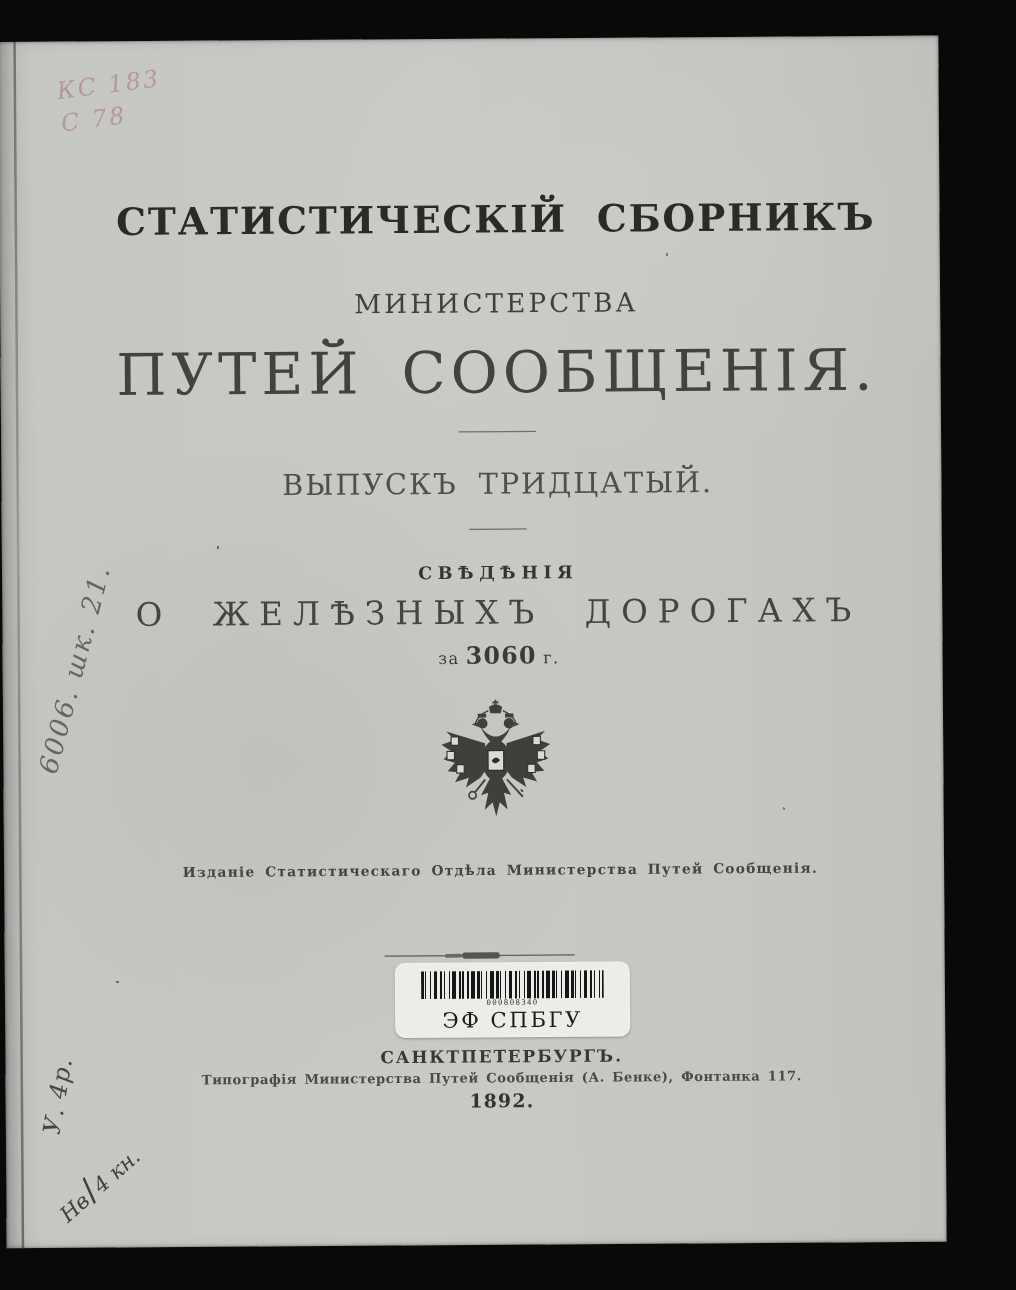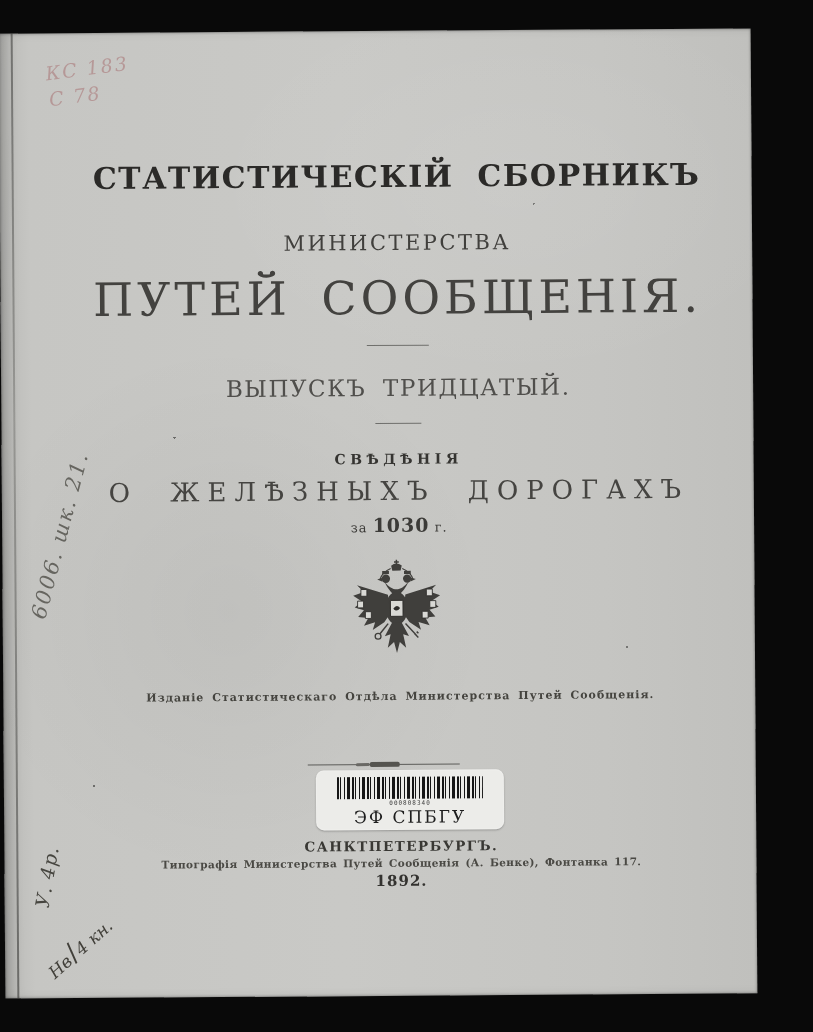--- a/index.html
+++ b/index.html
@@ -116,21 +116,21 @@
       <div class="cline issue-line">ВЫПУСКЪ ТРИДЦАТЫЙ.</div>
 
       <div class="rule rule-2"></div>
 
       <div class="cline subject-1">СВѢДѢНІЯ</div>
 
       <div class="cline subject-2">О ЖЕЛѢЗНЫХЪ ДОРОГАХЪ</div>
 
       <div class="cline year-line">
         <span>за</span>
-        <span class="yr">1030</span>
+        <span class="yr">3060</span>
         <span>г.</span>
       </div>
 
       <svg class="emblem" viewBox="0 0 100 116">
         <g fill="#403f3c" stroke="#403f3c" stroke-width="0">
 
           <path d="M50 1 v5 M47.5 3.2 h5" stroke-width="1.5" fill="none"></path>
           <path d="M44.5 7 q5.5 -4.5 11 0 l-1.2 5.2 h-8.6 z"></path>
           <path d="M44 10 q-9 4 -11 11 M56 10 q9 4 11 11" fill="none" stroke-width="1.1"></path>
 

